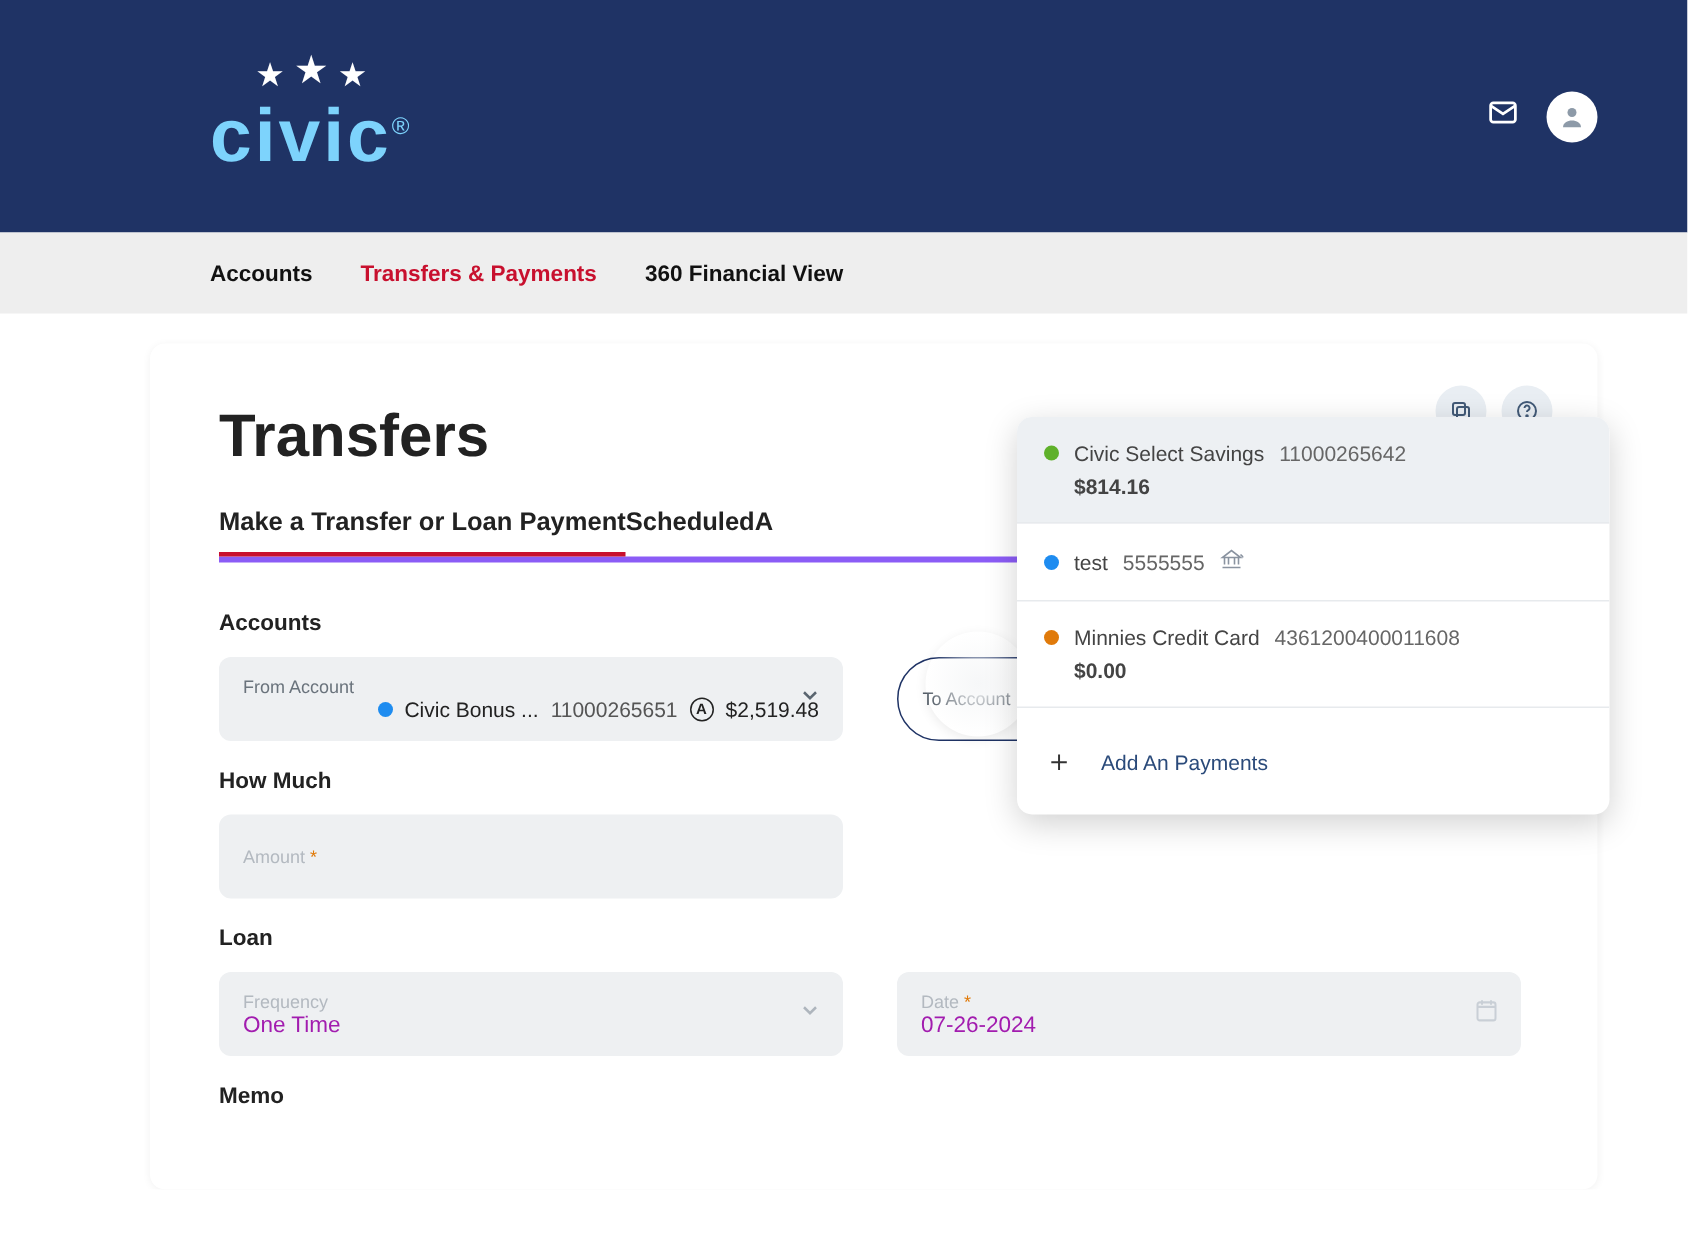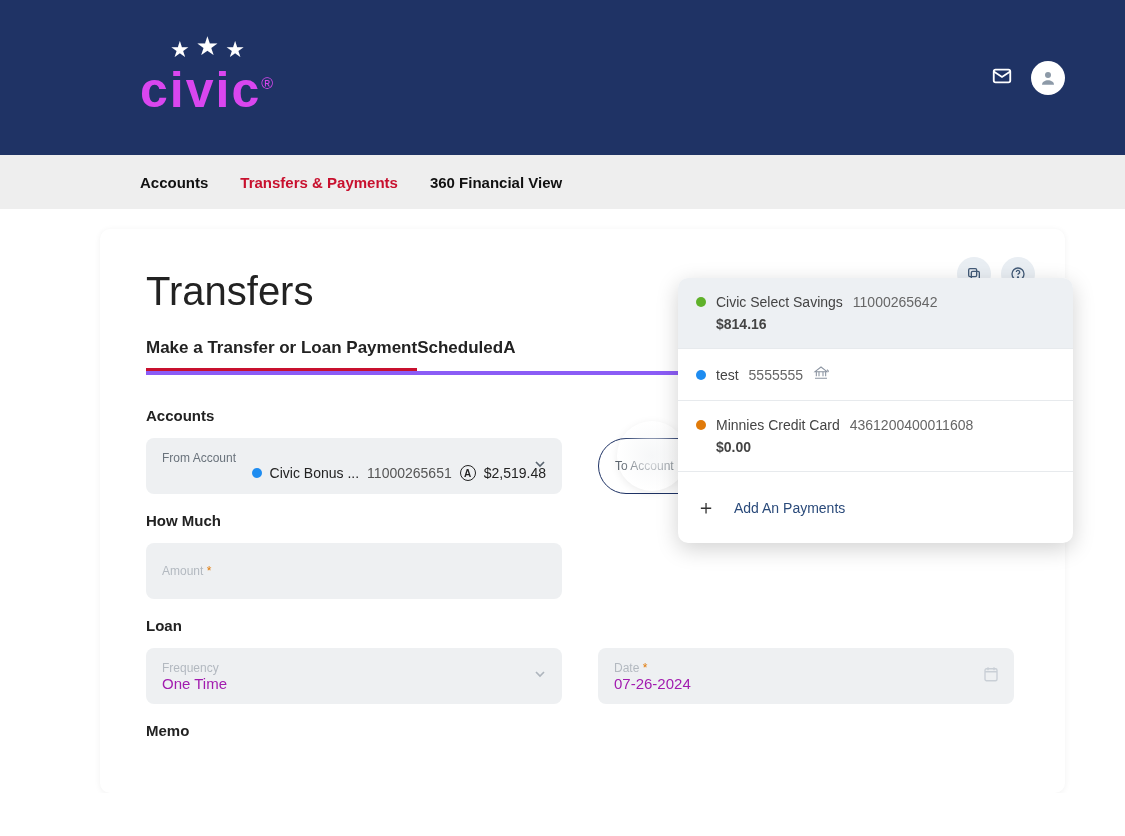--- a/index.html
+++ b/index.html
@@ -28,21 +28,21 @@
     display: flex;
     gap: 6px;
     margin-bottom: -2px;
   }
   .logo-stars .star { font-size: 22px; color:#fff;}
   .logo-stars .star.mid { font-size: 26px; margin-top:-6px;}
   .logo-text {
     font-size: 50px;
     font-weight: 800;
     letter-spacing: 2px;
-    color: #d946ef;
+    color: #7dd3fc;
     font-family: Arial, sans-serif;
   }
   .logo-text sup { font-size: 16px; font-weight:400;}
   .topbar-right {
     display:flex;
     align-items:center;
     gap:18px;
   }
   .icon-mail { color:#fff; }
   .avatar {
@@ -79,21 +79,21 @@
     position:absolute;
     top:28px; right:30px;
     display:flex; gap:10px;
   }
   .round-icon {
     width:34px;height:34px;border-radius:50%;
     background:#e9eef3;
     display:flex;align-items:center;justify-content:center;
     color:#425a77;
   }
-  h1.page-title { font-size:40px; font-weight:400; margin-bottom:24px; }
+  h1.page-title { font-size:40px; font-weight:700; margin-bottom:24px; }
   .tabs {
     display:flex; 
     border-bottom:4px solid #8b5cf6;
     margin-bottom:32px;
   }
   .tab { font-size:17px; font-weight:700; padding-bottom:10px; cursor:pointer; }
   .tab.active { border-bottom:3px solid #c8102e; }
   .section-label { font-size:15px; font-weight:700; margin:18px 0 14px; }
   .row { display:flex; gap:36px; }
   .field {

